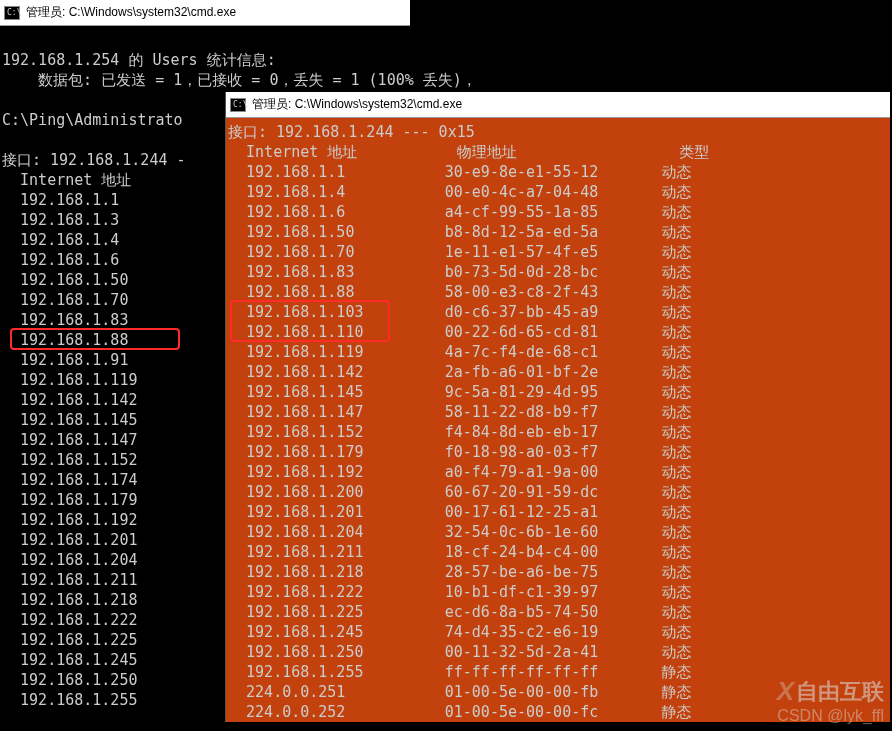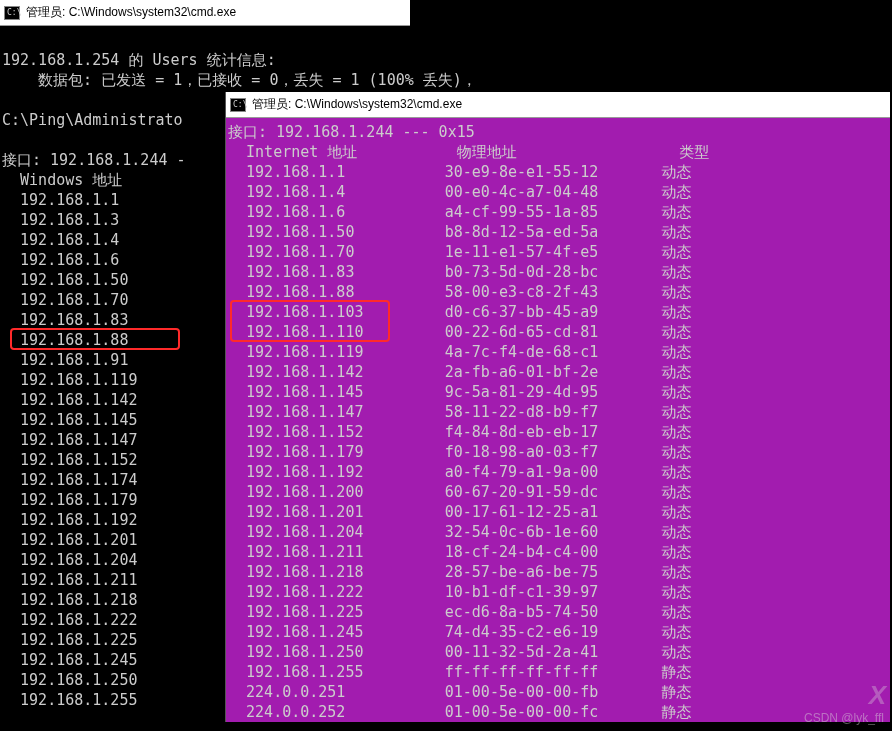--- a/index.html
+++ b/index.html
@@ -57,21 +57,21 @@
   }
   .right-win {
     position: absolute;
     top: 92px;
     left: 225px;
     width: 665px;
     box-shadow: -2px 2px 8px rgba(0,0,0,.4);
     border-left: 1px solid #555;
   }
   .right-body {
-    background: #a21caf;
+    background: #c2410c;
     padding: 4px 0 0 2px;
     line-height: 20px;
     white-space: pre;
   }
   .hl-red {
     position: absolute;
     border: 2px solid #ff2a2a;
     border-radius: 4px;
     pointer-events: none;
   }
@@ -86,21 +86,21 @@
   }
   .watermark .big {
     font-size: 22px;
     font-weight: bold;
     display: flex;
     align-items: center;
     justify-content: flex-end;
     gap: 4px;
   }
   .watermark .small {
-    font-size: 12px;
+    font-size: 16px;
     opacity: .8;
   }
   .wm-x {
     font-size: 26px;
     font-weight: 900;
     font-style: italic;
     letter-spacing: -2px;
     opacity: .6;
   }
 </style>
@@ -112,21 +112,21 @@
     <span class="cmd-icon">C:\</span>
     <span>管理员: C:\Windows\system32\cmd.exe</span>
   </div>
   <div class="left-body">
 <span>192.168.1.254 的 Users 统计信息:</span>
 <span>    数据包: 已发送 = 1，已接收 = 0，丢失 = 1 (100% 丢失)，</span>
 
 <span>C:\Ping\Administrato</span>
 
 <span>接口: 192.168.1.244 -</span>
-<span>  Windows 地址</span>
+<span>  Internet 地址</span>
 <span id="left-ips">  192.168.1.1
   192.168.1.3
   192.168.1.4
   192.168.1.6
   192.168.1.50
   192.168.1.70
   192.168.1.83
   192.168.1.88
   192.168.1.91
   192.168.1.119
@@ -187,15 +187,16 @@
   224.0.0.252           01-00-5e-00-00-fc       静态
 </span></div>
 </div>
 
 <div class="hl-red" style="left:10px; top:328px; width:170px; height:22px;"></div>
 <div class="hl-red" style="left:230px; top:300px; width:160px; height:42px;"></div>
 
 <div class="watermark">
   <div class="big">
     <span class="wm-x">X</span>
+    <span>自由互联</span>
   </div>
   <div class="small">CSDN @lyk_ffl</div>
 </div>
 
 </body></html>

